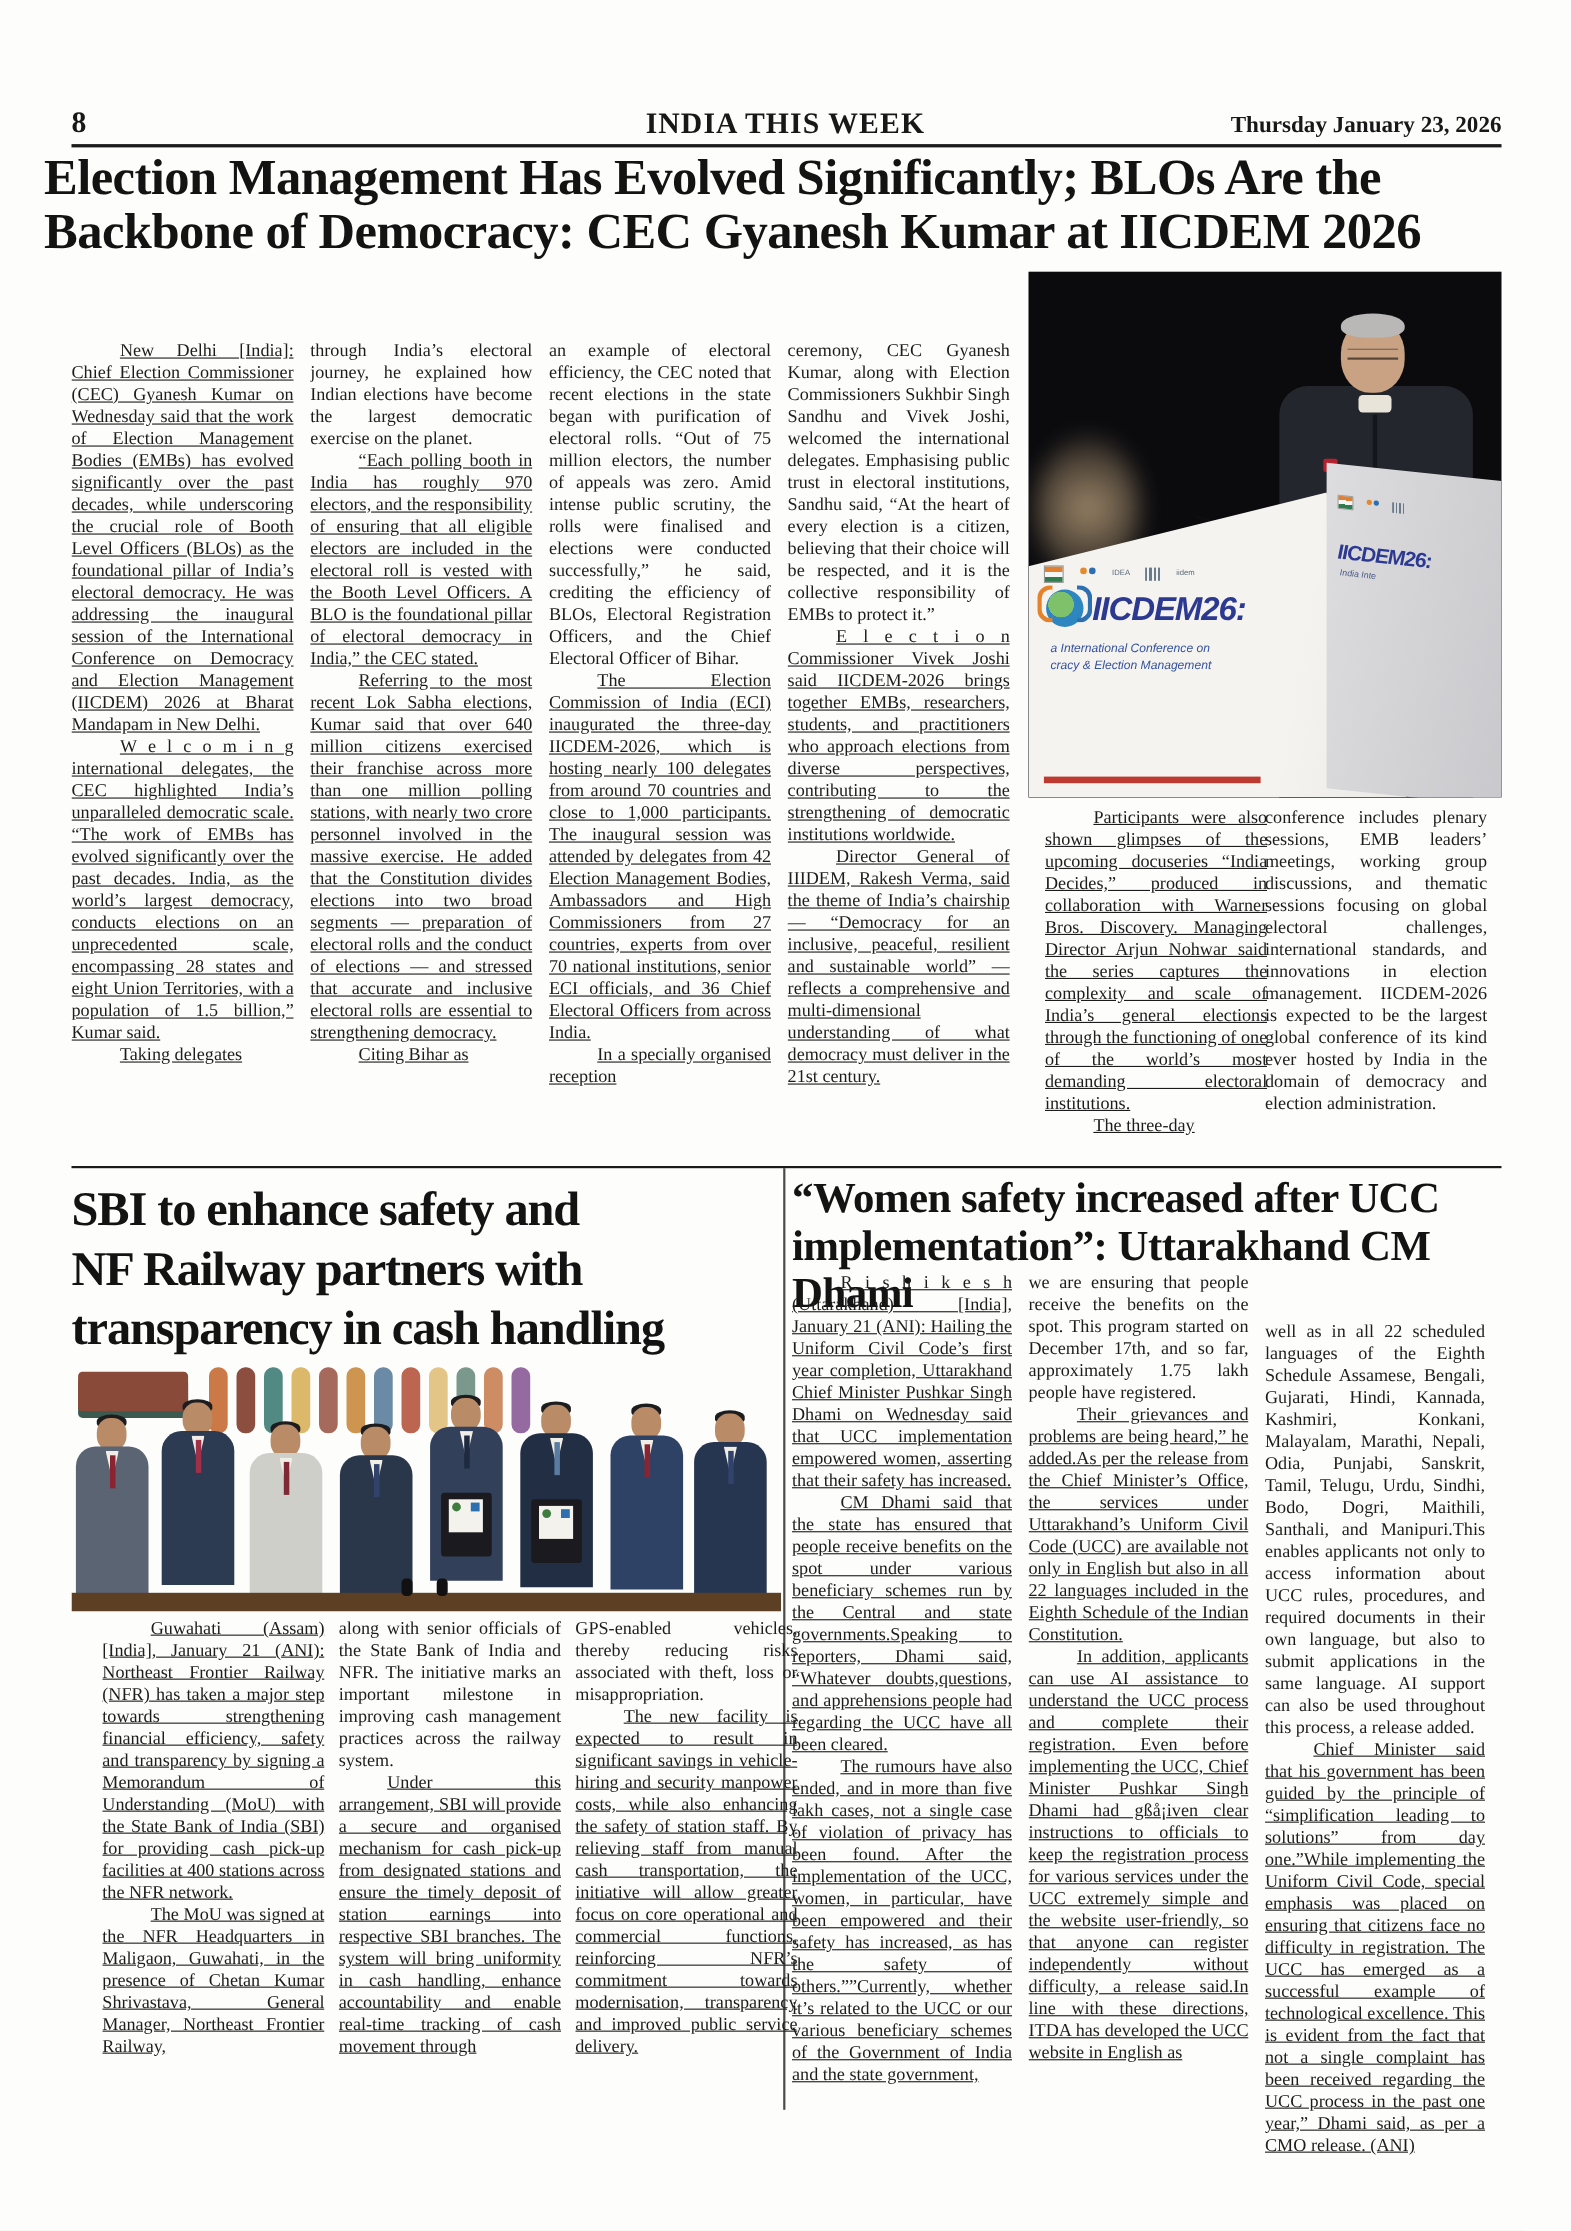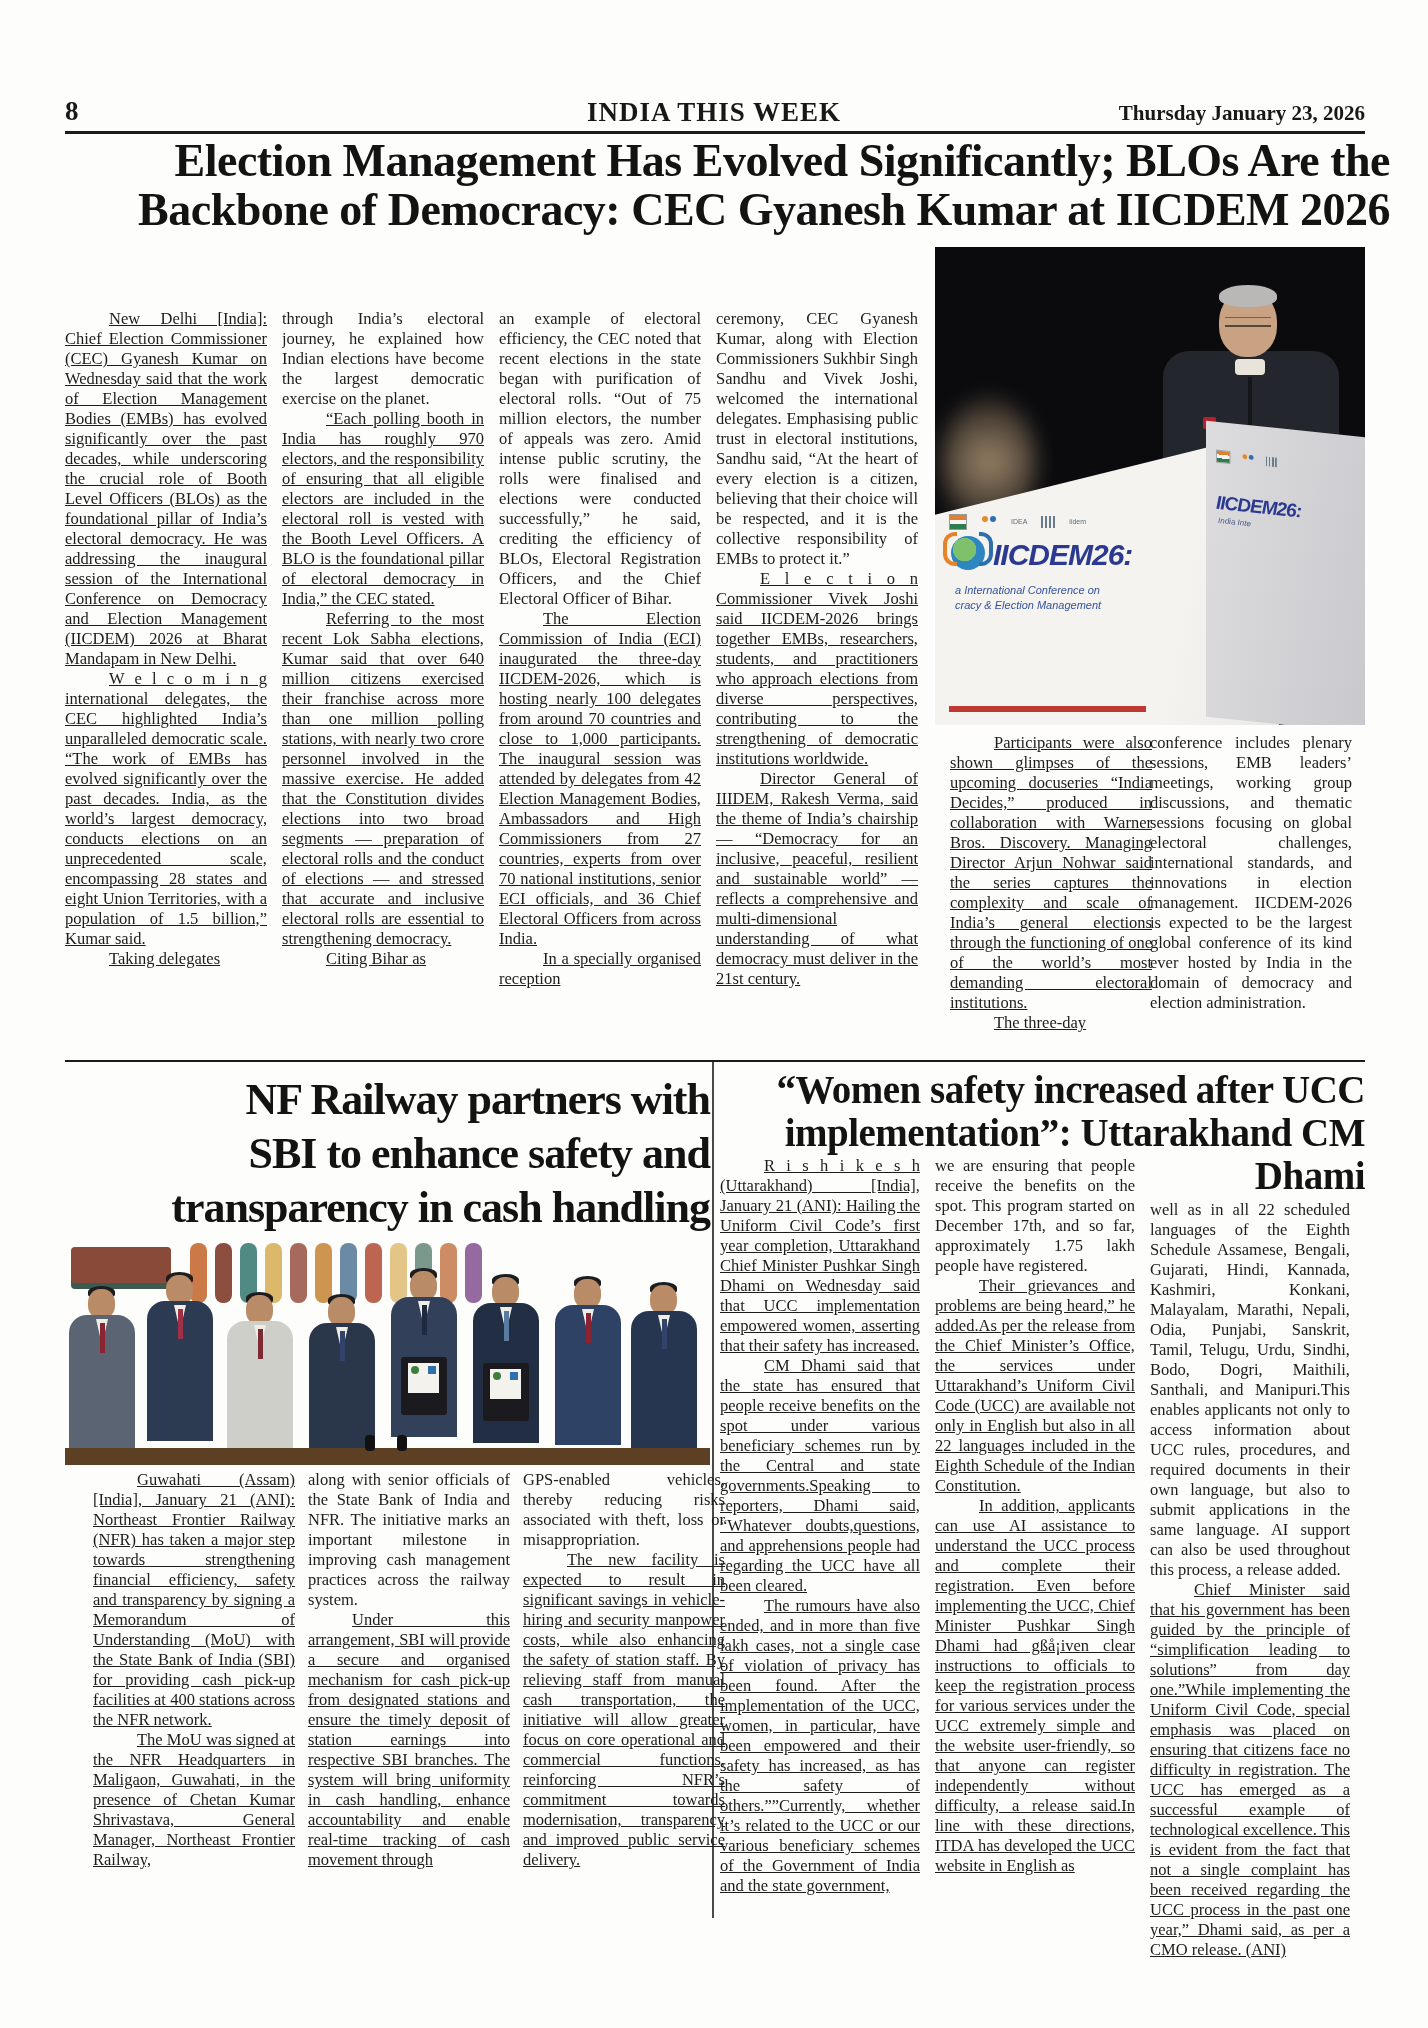--- a/index.html
+++ b/index.html
@@ -7,21 +7,21 @@
         font-family:"Liberation Serif",serif;color:#181818;overflow:hidden;}
   
   .pagenum{position:absolute;left:65px;top:96px;font-size:27px;font-weight:700;}
   .masthead{position:absolute;left:0;right:0;top:97px;text-align:center;font-size:27px;font-weight:700;letter-spacing:1px;}
   .dateline{position:absolute;right:63px;top:101px;font-size:21px;font-weight:700;}
   .hrule{position:absolute;left:65px;right:63px;height:3px;background:#1b1b1b;}
   .hrule.r1{top:131px;}
   .hrule.r2{top:1060px;height:2px;}
   .vrule{position:absolute;left:712px;top:1062px;width:2px;height:856px;background:#4a4a4a;}
   
-  .headline{position:absolute;text-align:right;font-weight:700;color:#131313;}
+  .headline{position:absolute;text-align:left;font-weight:700;color:#131313;}
   .h-a1{left:40px;width:1350px;top:136px;font-size:46px;line-height:49px;letter-spacing:-0.5px;}
   .h-nf{left:65px;width:645px;top:1073px;font-size:44px;line-height:54px;letter-spacing:-1px;}
   .h-ucc{left:720px;width:645px;top:1068px;font-size:39px;line-height:43px;letter-spacing:-0.5px;}
   
   .col{position:absolute;overflow:hidden;text-align:justify;font-size:16.5px;line-height:20px;color:#1c1c1c;}
   .col p{margin:0;}
   .col p.ind{text-indent:44px;text-decoration:underline;}
   .a1col{top:309px;height:741px;width:202px;}
   .c1{left:65px;}.c2{left:282px;}.c3{left:499px;}.c4{left:716px;}
   .a1tail{top:733px;height:318px;width:202px;}
@@ -165,22 +165,22 @@
       </div>
       <div class="p2-brand">IICDEM26:</div>
       <div class="p2-tag">India Inte</div>
     </div>
   </div>
 
   <div class="hrule r2"></div>
   <div class="vrule"></div>
 
   <div class="headline h-nf">
+    <div>SBI to enhance safety and</div>
     <div>NF Railway partners with</div>
-    <div>SBI to enhance safety and</div>
     <div>transparency in cash handling</div>
   </div>
 
   <div class="photo2">
     <div class="p2-train"></div>
     <div class="mfig" style="left:125px;background:#c56a32;"></div>
     <div class="mfig" style="left:150px;background:#7e3b2a;"></div>
     <div class="mfig" style="left:175px;background:#3e7d74;"></div>
     <div class="mfig" style="left:200px;background:#d8b05a;"></div>
     <div class="mfig" style="left:225px;background:#9c5a4a;"></div>

